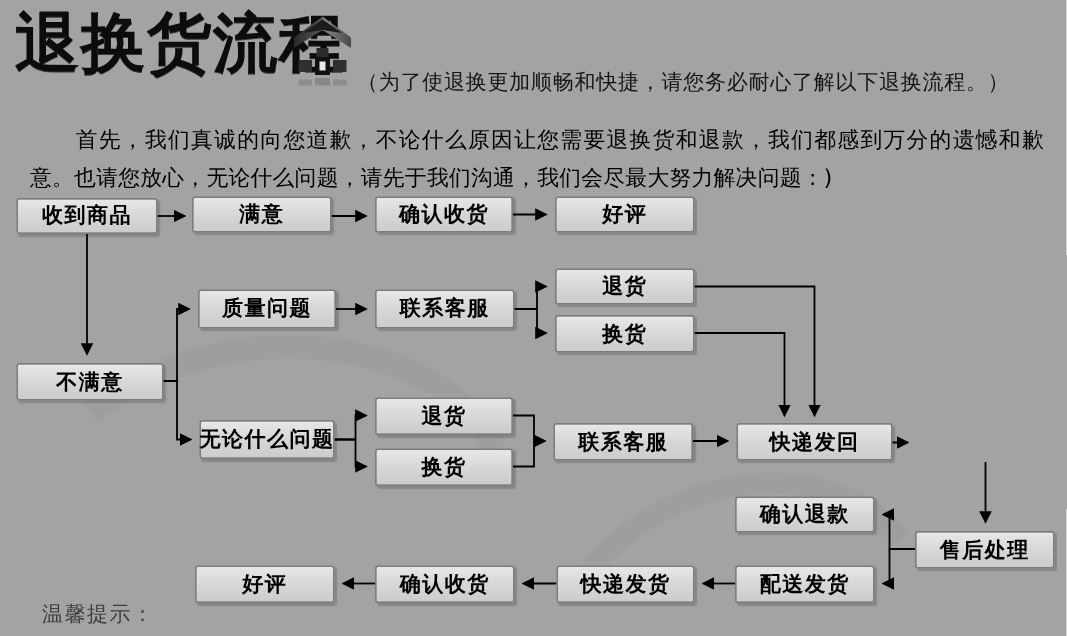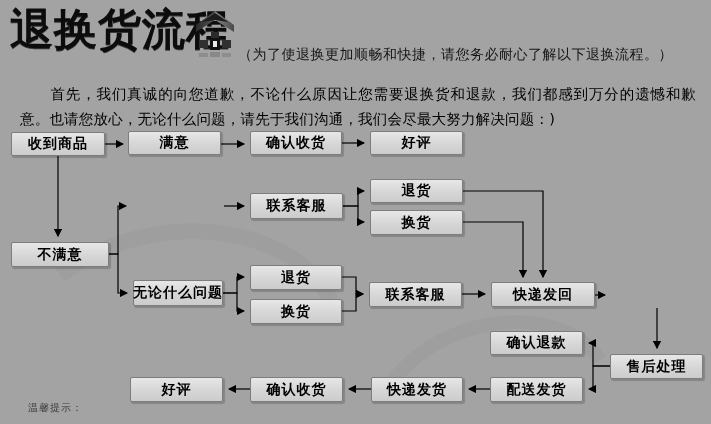--- a/index.html
+++ b/index.html
@@ -40,21 +40,21 @@
     background:linear-gradient(180deg,#e7e7e7 0%,#d6d6d6 55%,#cccccc 100%);
     border:1px solid #7d7d7d; border-radius:2px;
     box-shadow:1.5px 1.5px 1px rgba(0,0,0,.18);
     font-size:14px; font-weight:bold; color:#000;
     letter-spacing:1px; white-space:nowrap;
   }
   #connectors { position:absolute; left:0; top:0; pointer-events:none; }
   
   .footer-tip {
     position:absolute; left:28px; top:401px;
-    font-size:10px; color:#3d3d3d; letter-spacing:1px;text-align:center;
+    font-size:14px; color:#3d3d3d; letter-spacing:1px;text-align:center;
   }
 </style>
 </head>
 <body>
 
 <div id="canvas">
 
   <div class="logo-wrap">
     <div class="logo-title">退换货流程</div>
     <div class="logo-reflect-clip">
@@ -130,20 +130,21 @@
       <path d="M371,389 L349,389" marker-end="url(#arr)"></path>
       <path d="M250,389 L229,389" marker-end="url(#arr)"></path>
     </g>
   </svg>
 
   <div class="flow-node" style="left:128px; top:131px; width:93px; height:24px;">满意</div>
   <div class="flow-node" style="left:11px;  top:132px; width:94px; height:24px;">收到商品</div>
   <div class="flow-node" style="left:250px; top:131px; width:92px; height:24px;">确认收货</div>
   <div class="flow-node" style="left:370px; top:131px; width:93px; height:24px;">好评</div>
 
+  <div class="flow-node" style="left:132px; top:193px; width:92px; height:26px;">质量问题</div>
   <div class="flow-node" style="left:250px; top:193px; width:93px; height:26px;">联系客服</div>
   <div class="flow-node" style="left:370px; top:179px; width:93px; height:24px;">退货</div>
   <div class="flow-node" style="left:370px; top:210px; width:93px; height:25px;">换货</div>
 
   <div class="flow-node" style="left:11px;  top:242px; width:98px; height:25px;text-align:center;">不满意</div>
   <div class="flow-node" style="left:133px; top:280px; width:90px; height:26px;">无论什么问题</div>
   <div class="flow-node" style="left:250px; top:265px; width:92px; height:25px;">退货</div>
   <div class="flow-node" style="left:250px; top:299px; width:92px; height:25px;">换货</div>
   <div class="flow-node" style="left:369px; top:282px; width:93px; height:25px;">联系客服</div>
   <div class="flow-node" style="left:491px; top:282px; width:104px; height:25px;">快递发回</div>

